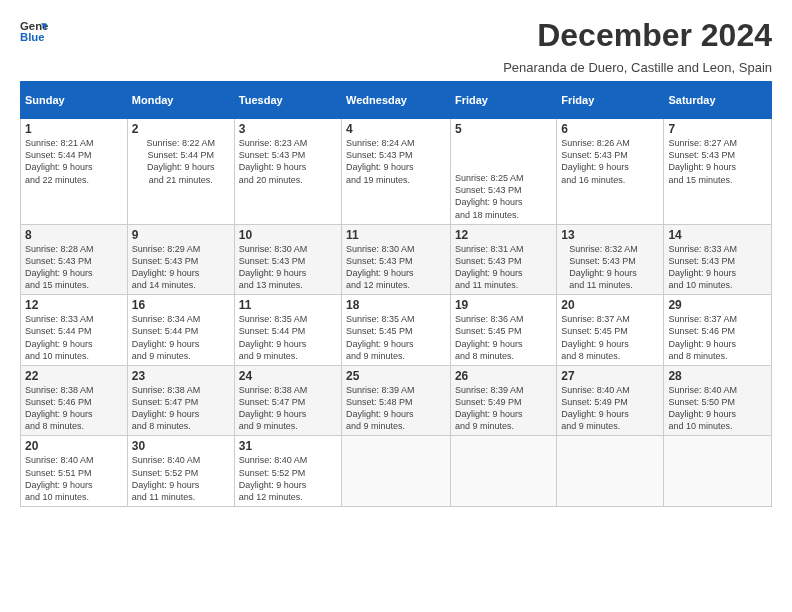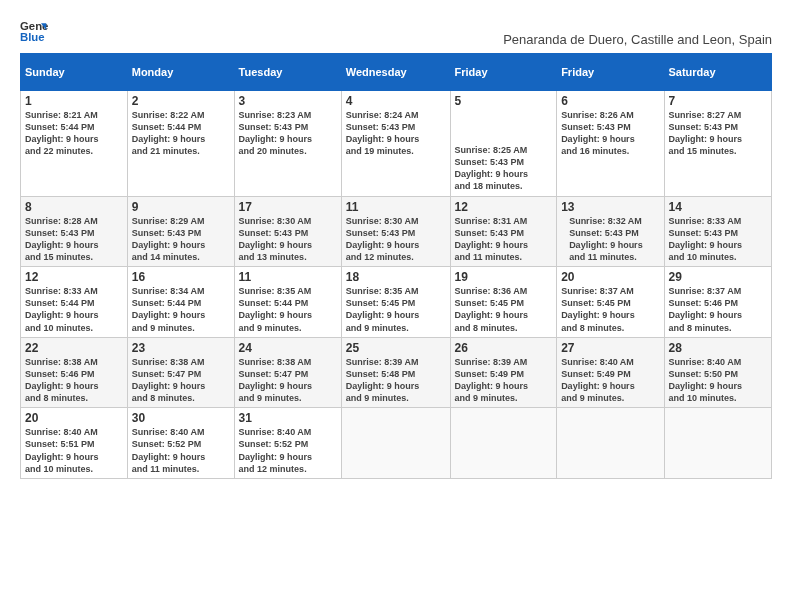--- a/index.html
+++ b/index.html
@@ -36,21 +36,21 @@
     }
     .month-title {
       font-size: 32px;
       font-weight: bold;
       color: #333;
       line-height: 1.1;
     }
     .subtitle {
       font-size: 13px;
       color: #444;
-      margin-top: 14px;
+      margin-top: 7px;
     }
     .calendar {
       width: 100%;
       border-collapse: collapse;
       margin-top: 6px;
       font-size: 10px;
     }
     .calendar thead th {
       background: #1565c0;
       color: #fff;
@@ -75,39 +75,39 @@
       font-size: 12px;
       font-weight: bold;
       color: #333;
       display: block;
       margin-bottom: 1px;
     }
     .day-info {
       font-size: 9px;
       color: #444;
       line-height: 1.35;
-      font-weight: bold;
     }
     .empty-cell {
       background: #f9f9f9 !important;
     }
   </style>
 </head>
 <body>
 
 <div class="page">
   <div class="header">
     <div class="logo">
       <svg class="logo-icon" viewBox="0 0 32 32">
         <text x="0" y="14" font-size="13" font-weight="bold" fill="#333" font-family="Arial">General</text>
         <text x="0" y="26" font-size="13" font-weight="bold" fill="#1565c0" font-family="Arial">Blue</text>
         <polygon points="24,6 30,6 30,14" fill="#1565c0"></polygon>
       </svg>
     </div>
     <div class="title-section">
+      <div class="month-title">December 2024</div>
       <div class="subtitle">Penaranda de Duero, Castille and Leon, Spain</div>
     </div>
   </div>
 
   <table class="calendar">
     <thead>
       <tr>
         <th>Sunday</th>
         <th>Monday</th>
         <th>Tuesday</th>
@@ -121,21 +121,21 @@
     <tr>
           <td>
             <span class="day-num">1</span>
             <div class="day-info" style="white-space: pre-line;">Sunrise: 8:21 AM
 Sunset: 5:44 PM
 Daylight: 9 hours
 and 22 minutes.</div>
           </td>
           <td>
             <span class="day-num">2</span>
-            <div class="day-info" style="white-space: pre-line;">Sunrise: 8:22 AM
+            <div class="day-info" style="white-space: pre-line; text-align: center;">Sunrise: 8:22 AM
 Sunset: 5:44 PM
 Daylight: 9 hours
 and 21 minutes.</div>
           </td>
           <td>
             <span class="day-num">3</span>
             <div class="day-info" style="white-space: pre-line;">Sunrise: 8:23 AM
 Sunset: 5:43 PM
 Daylight: 9 hours
 and 20 minutes.</div>
@@ -178,21 +178,21 @@
 and 15 minutes.</div>
           </td>
           <td>
             <span class="day-num">9</span>
             <div class="day-info" style="white-space: pre-line;">Sunrise: 8:29 AM
 Sunset: 5:43 PM
 Daylight: 9 hours
 and 14 minutes.</div>
           </td>
           <td>
-            <span class="day-num">17</span>
+            <span class="day-num">10</span>
             <div class="day-info" style="white-space: pre-line;">Sunrise: 8:30 AM
 Sunset: 5:43 PM
 Daylight: 9 hours
 and 13 minutes.</div>
           </td>
           <td>
             <span class="day-num">11</span>
             <div class="day-info" style="white-space: pre-line;">Sunrise: 8:30 AM
 Sunset: 5:43 PM
 Daylight: 9 hours

